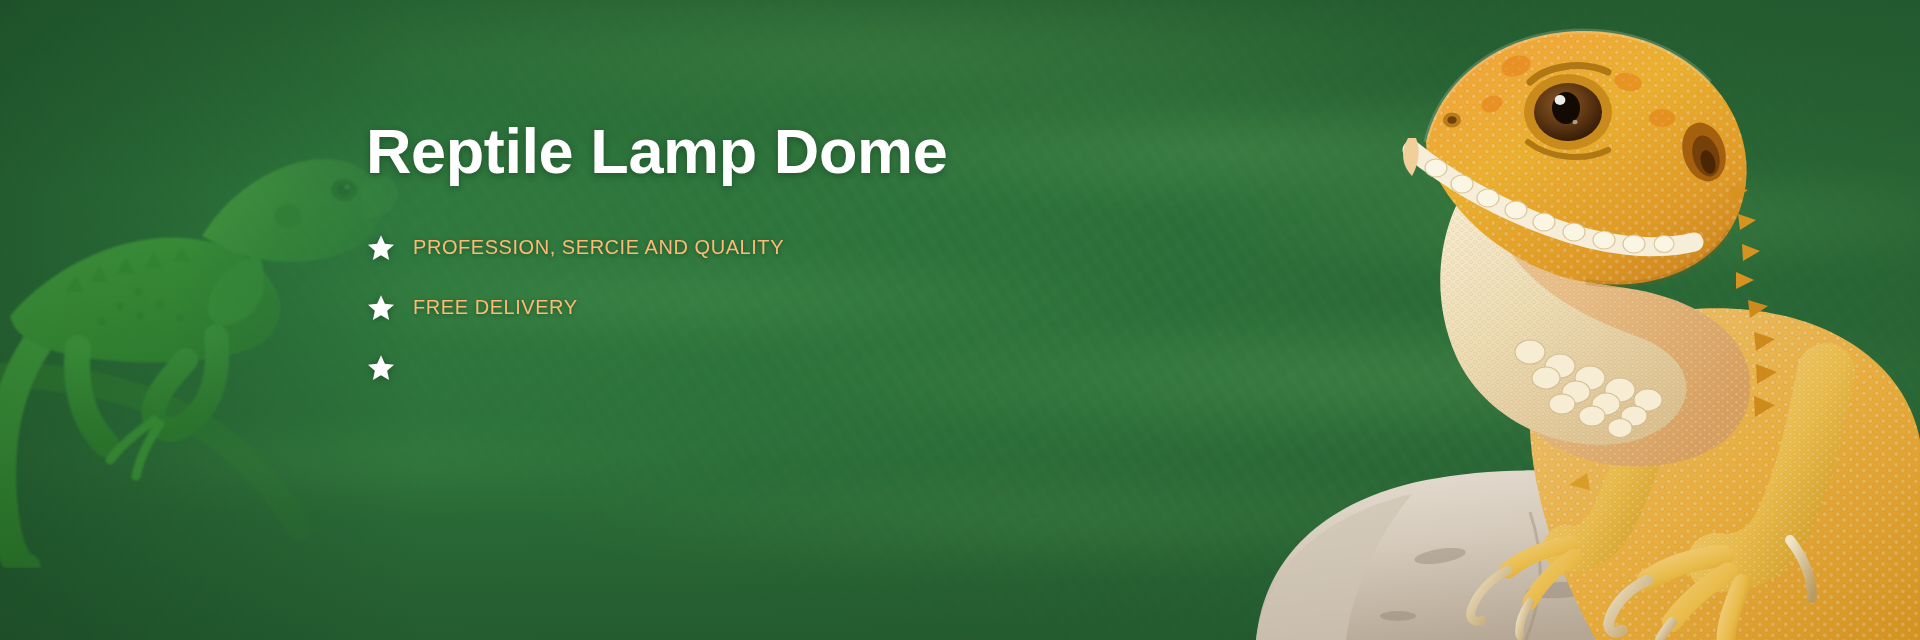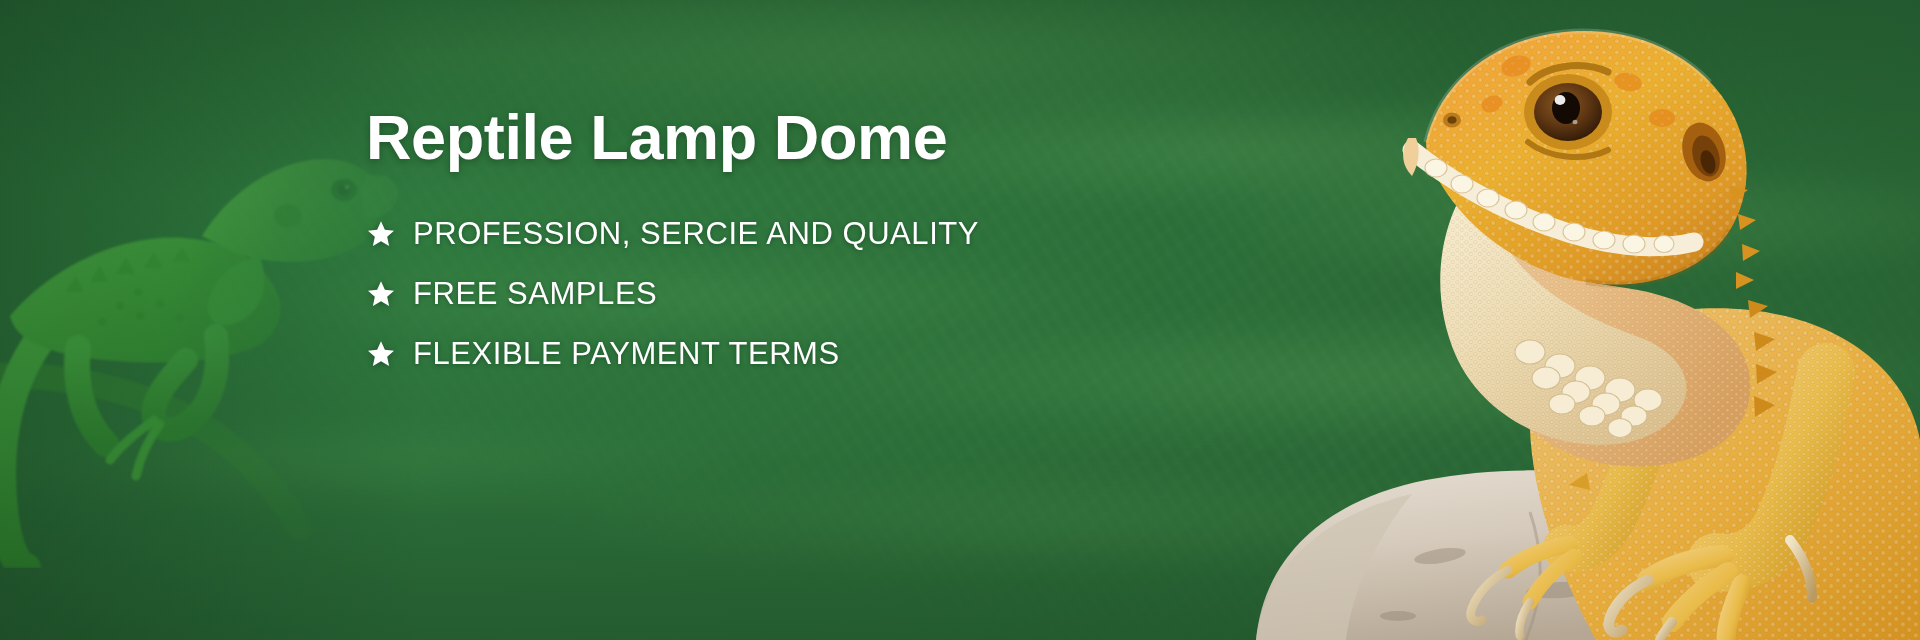--- a/index.html
+++ b/index.html
@@ -92,42 +92,43 @@
     z-index:6;
   }
   .headline{
     font-size:63px;
     font-weight:700;
     line-height:1.06;
     color:#ffffff;
     letter-spacing:-0.4px;
     text-shadow:0 2px 7px rgba(12,44,18,.42);
     white-space:nowrap;
+    margin-top:14px;
   }
   .feature-list{
     list-style:none;
     margin-top:33px;
   }
   .feature-item{
     display:flex;
     align-items:center;
     height:60px;
   }
   .star-icon{
     flex:0 0 auto;
     width:30px; height:30px;
     margin-right:17px;
     display:block;
     filter:drop-shadow(0 1px 3px rgba(12,44,18,.45));
   }
   .star-icon svg{ width:100%; height:100%; display:block; }
   .feature-text{
-    font-size:31px;
+    font-size:20px;
     font-weight:400;
-    color:#ffffff;
+    color:#fdba74;
     letter-spacing:.55px;
     white-space:nowrap;
     text-shadow:0 1px 4px rgba(12,44,18,.45);
   }
 </style>
 </head>
 <body>
 
 <div class="banner">
 
@@ -417,29 +418,28 @@
         </span>
         <span class="feature-text">PROFESSION, SERCIE AND QUALITY</span>
       </li>
 
       <li class="feature-item">
         <span class="star-icon">
           <svg viewBox="0 0 24 24" xmlns="http://www.w3.org/2000/svg">
             <path fill="#ffffff" d="M12 1.8 l3.09 6.72 7.33.82 -5.47 4.95 1.52 7.21 L12 17.86 5.53 21.5 l1.52 -7.21 L1.58 9.34 l7.33 -.82 Z"></path>
           </svg>
         </span>
-        <span class="feature-text">FREE SAMPLES</span>
+        <span class="feature-text">FREE DELIVERY</span>
       </li>
 
 
       <li class="feature-item">
         <span class="star-icon">
           <svg viewBox="0 0 24 24" xmlns="http://www.w3.org/2000/svg">
             <path fill="#ffffff" d="M12 1.8 l3.09 6.72 7.33.82 -5.47 4.95 1.52 7.21 L12 17.86 5.53 21.5 l1.52 -7.21 L1.58 9.34 l7.33 -.82 Z"></path>
           </svg>
         </span>
-        <span class="feature-text">FLEXIBLE PAYMENT TERMS</span>
       </li>
 
     </ul>
   </div>
 
 </div>
 
 </body></html>

